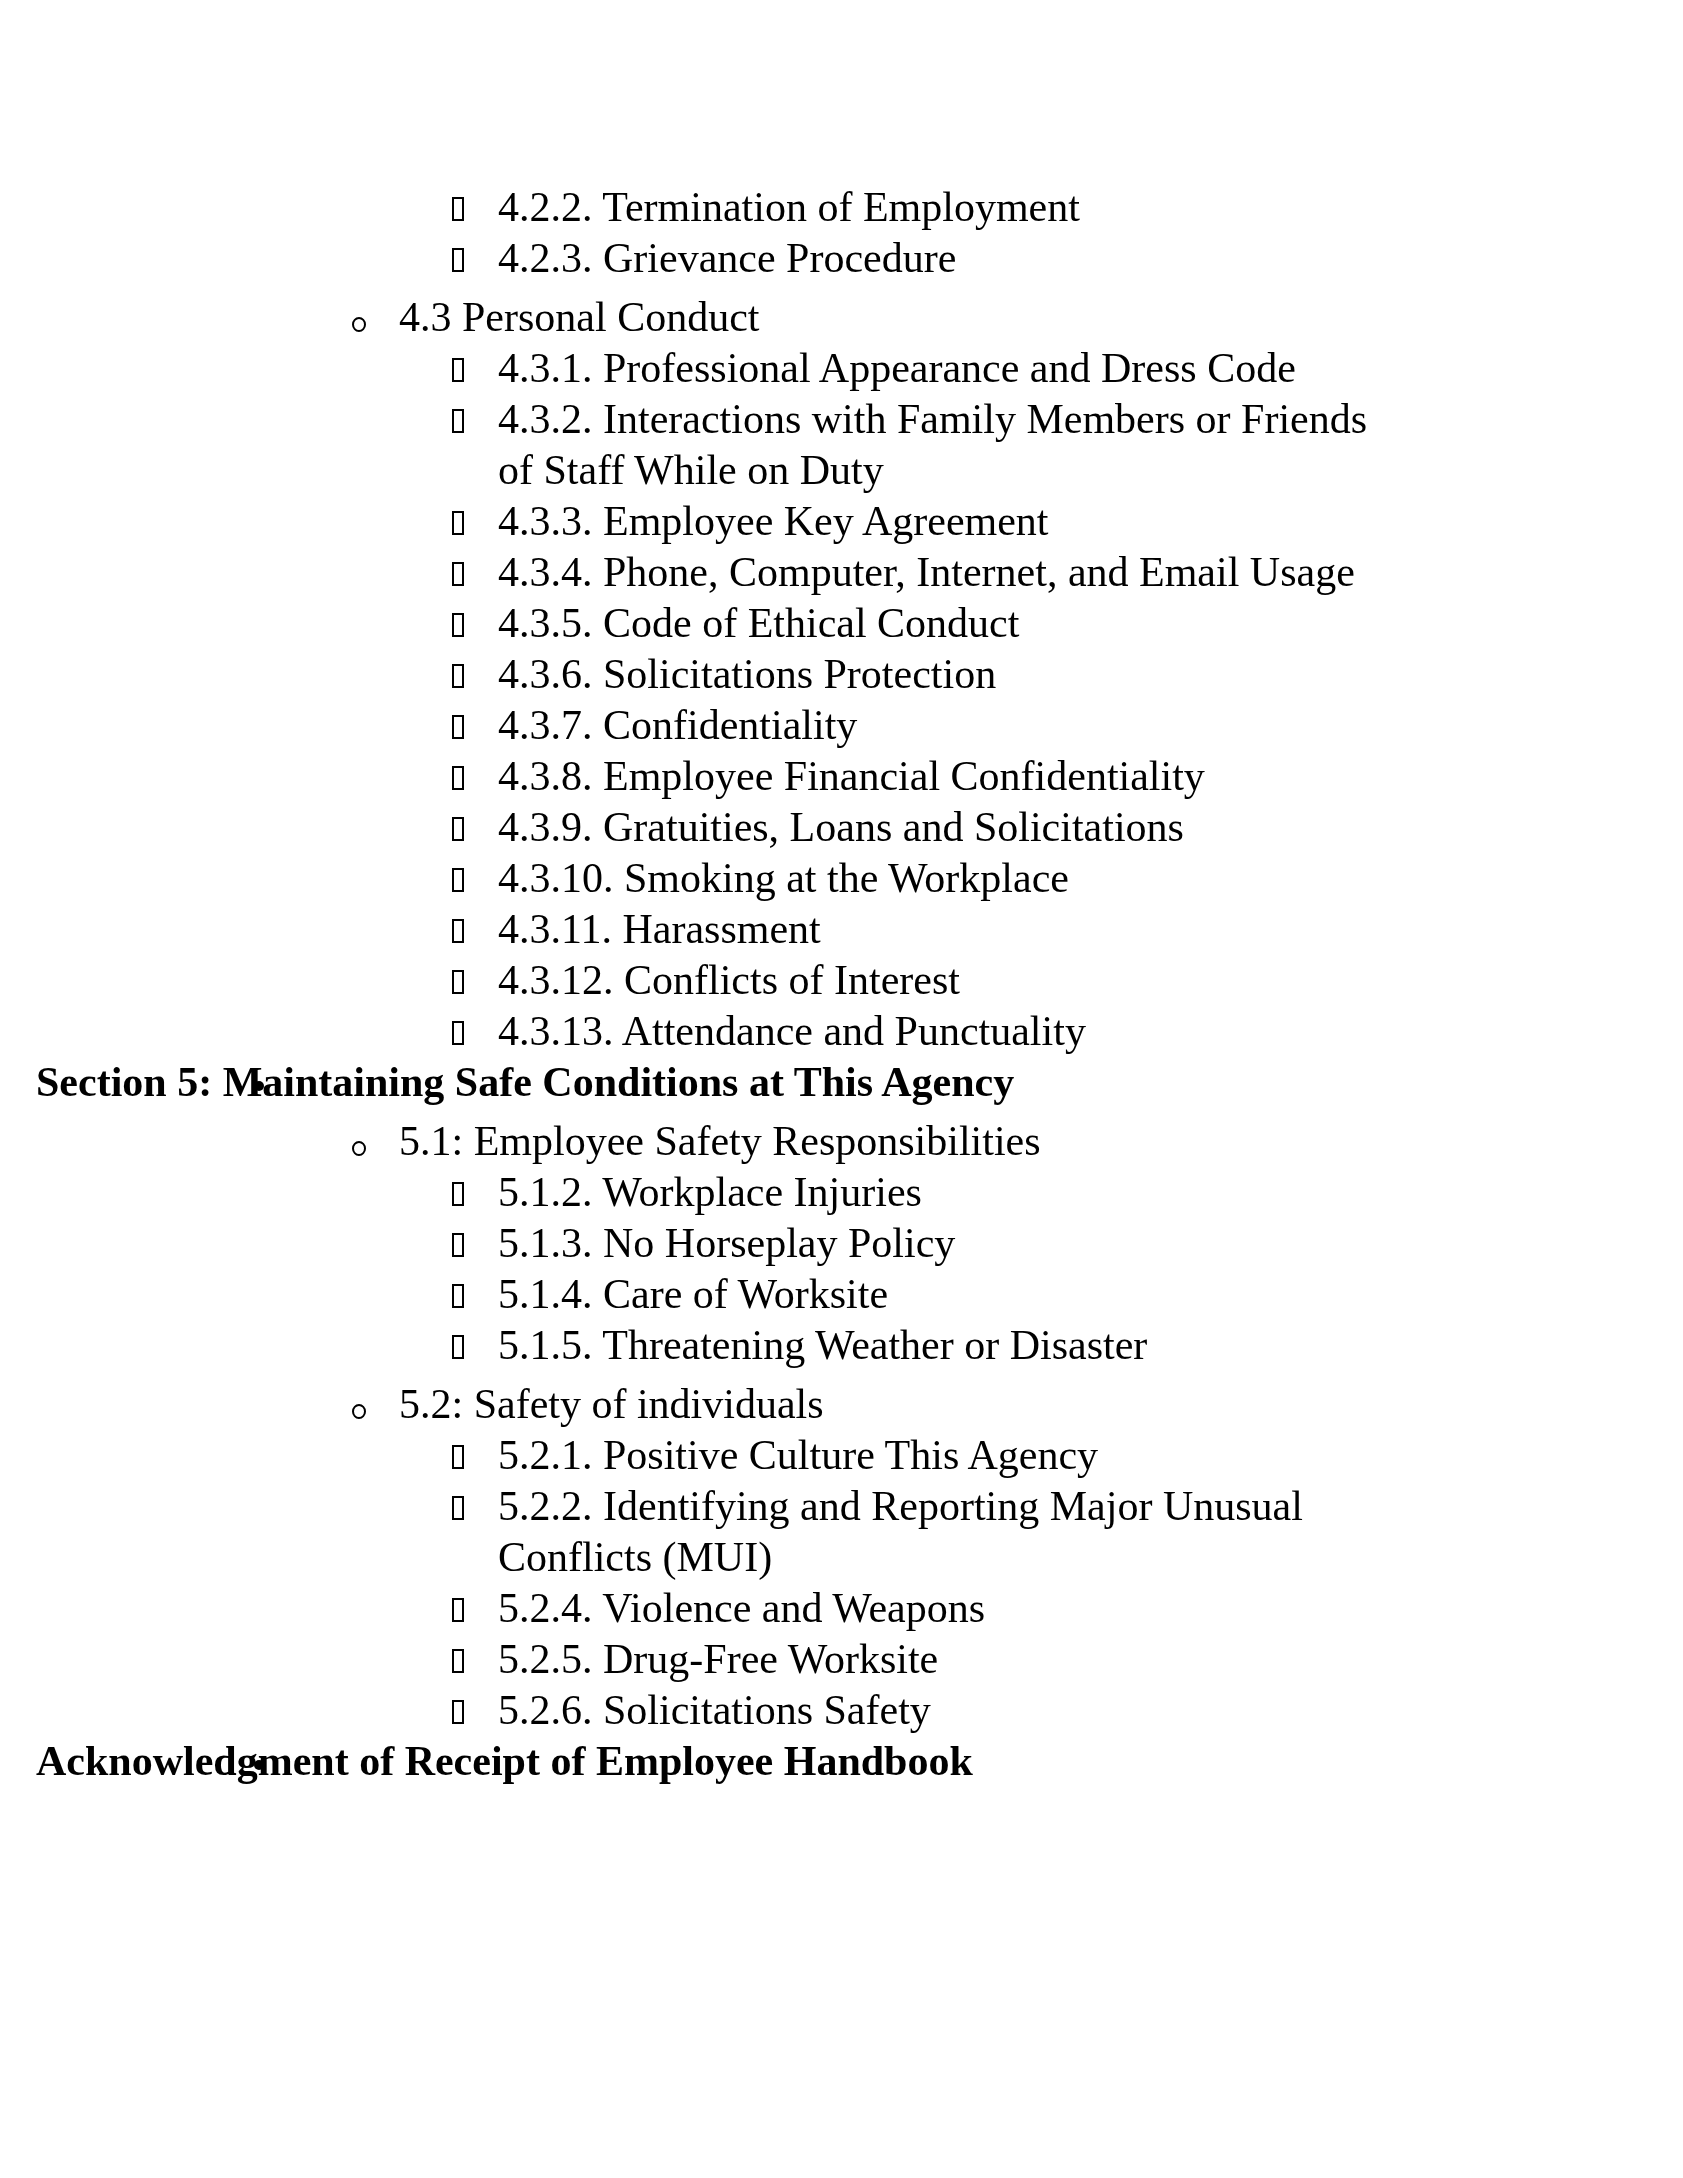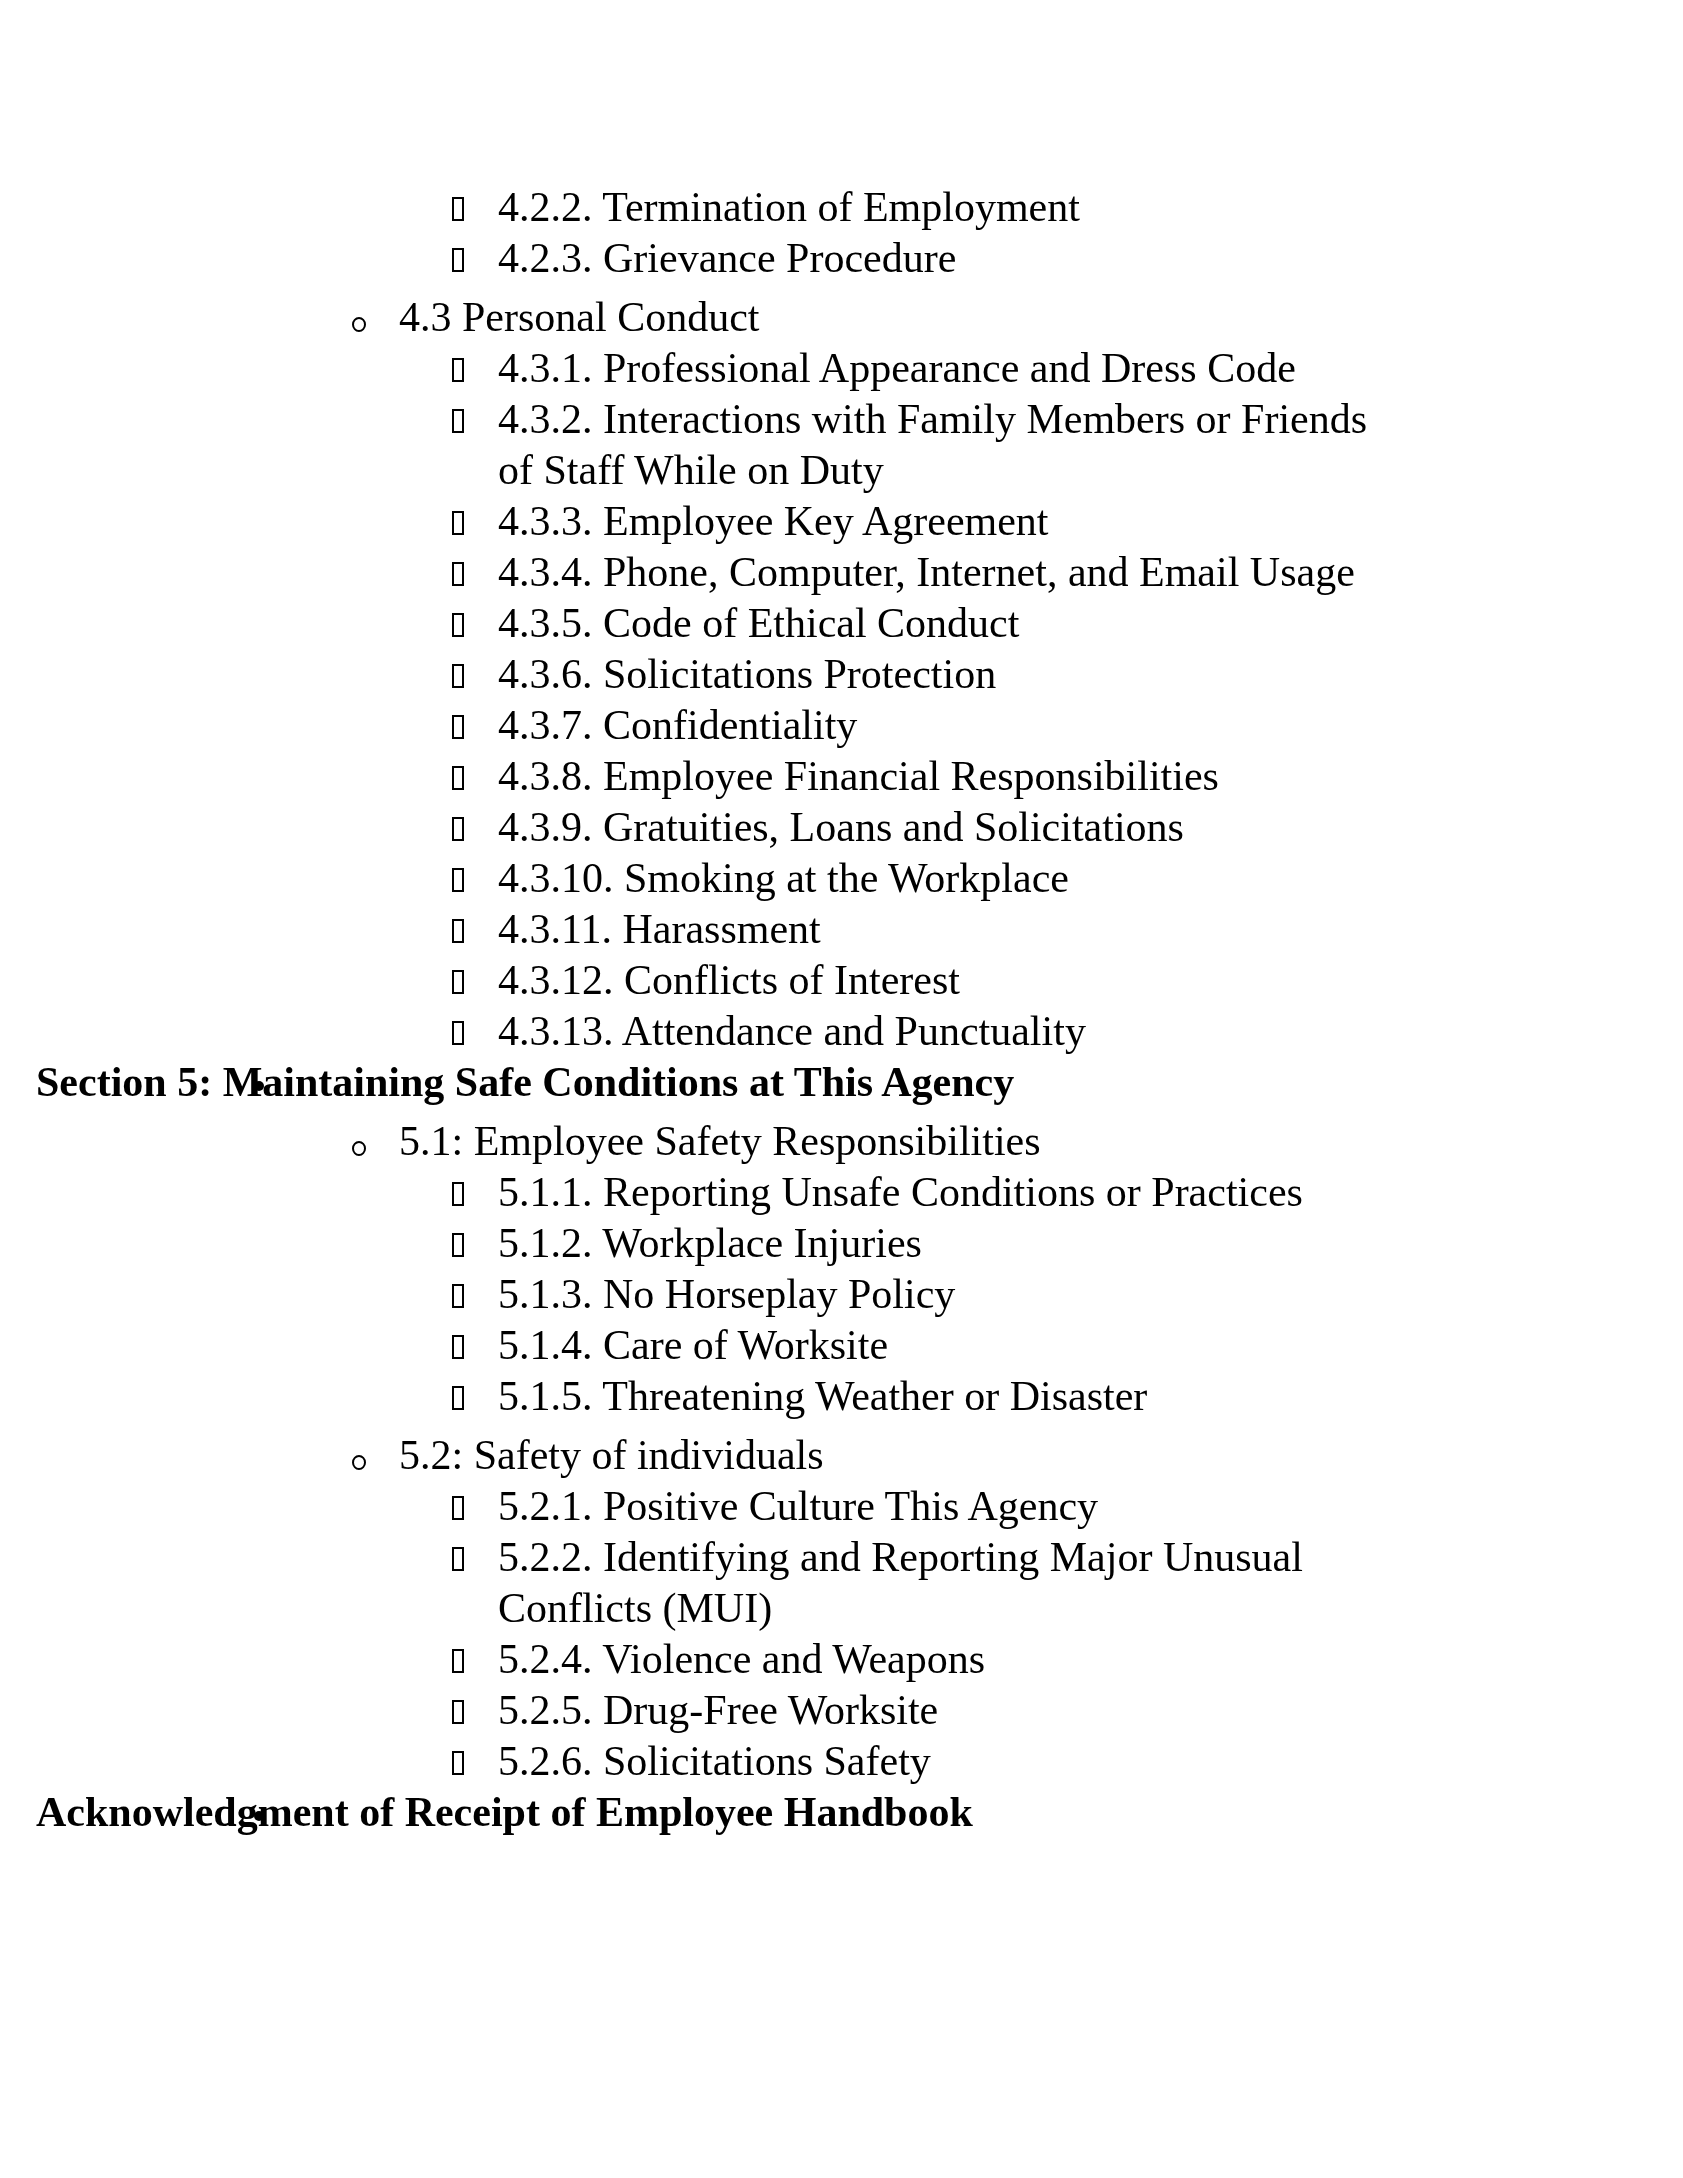--- a/index.html
+++ b/index.html
@@ -91,21 +91,21 @@
       </div>
       <div class="li lvl3">
         <span class="marker m3"></span>
         <div class="text">
           <span class="ln">4.3.7. Confidentiality</span>
         </div>
       </div>
       <div class="li lvl3">
         <span class="marker m3"></span>
         <div class="text">
-          <span class="ln">4.3.8. Employee Financial Responsibilities</span>
+          <span class="ln">4.3.8. Employee Financial Confidentiality</span>
         </div>
       </div>
       <div class="li lvl3">
         <span class="marker m3"></span>
         <div class="text">
           <span class="ln">4.3.9. Gratuities, Loans and Solicitations</span>
         </div>
       </div>
       <div class="li lvl3">
         <span class="marker m3"></span>
@@ -138,23 +138,20 @@
         </div>
       </div>
       <div class="li lvl2">
         <span class="marker m2"></span>
         <div class="text">
           <span class="ln">5.1: Employee Safety Responsibilities</span>
         </div>
       </div>
       <div class="li lvl3">
         <span class="marker m3"></span>
-        <div class="text">
-          <span class="ln">5.1.1. Reporting Unsafe Conditions or Practices</span>
-        </div>
       </div>
       <div class="li lvl3">
         <span class="marker m3"></span>
         <div class="text">
           <span class="ln">5.1.2. Workplace Injuries</span>
         </div>
       </div>
       <div class="li lvl3">
         <span class="marker m3"></span>
         <div class="text">

